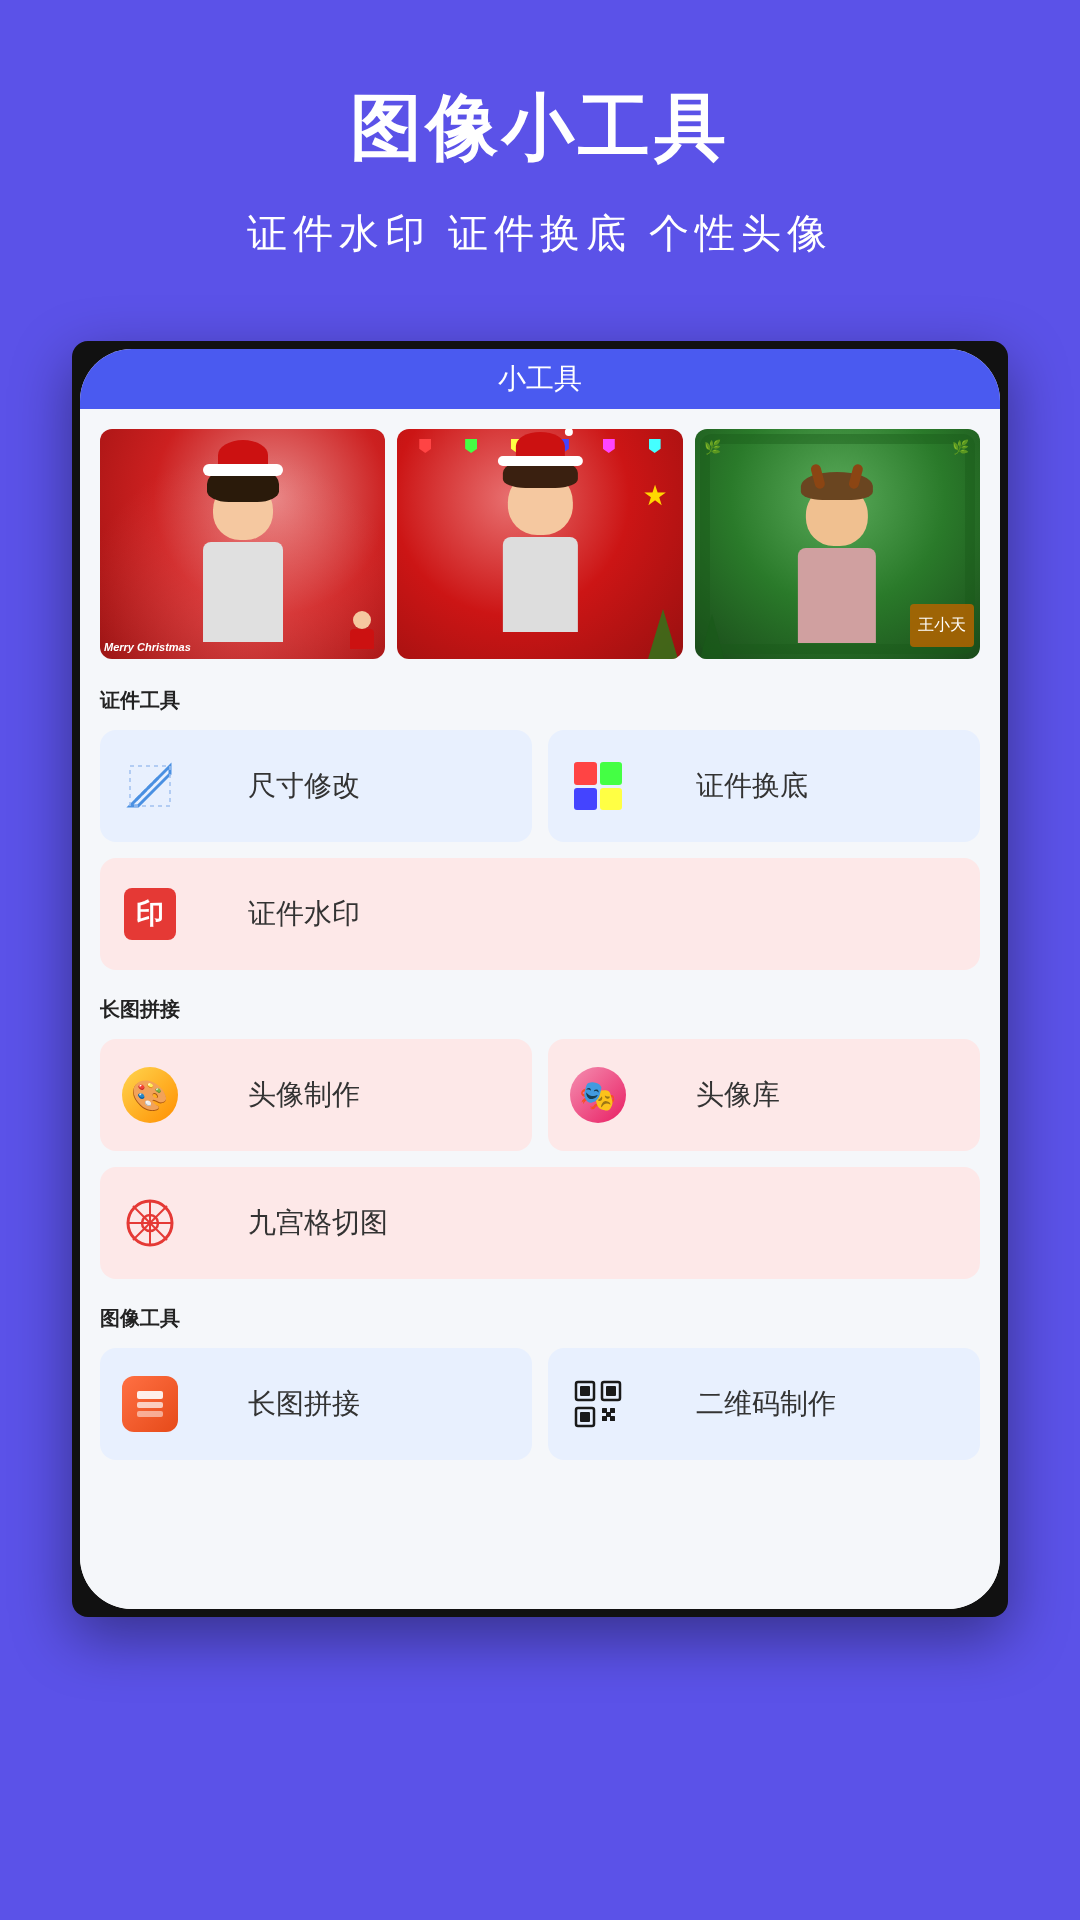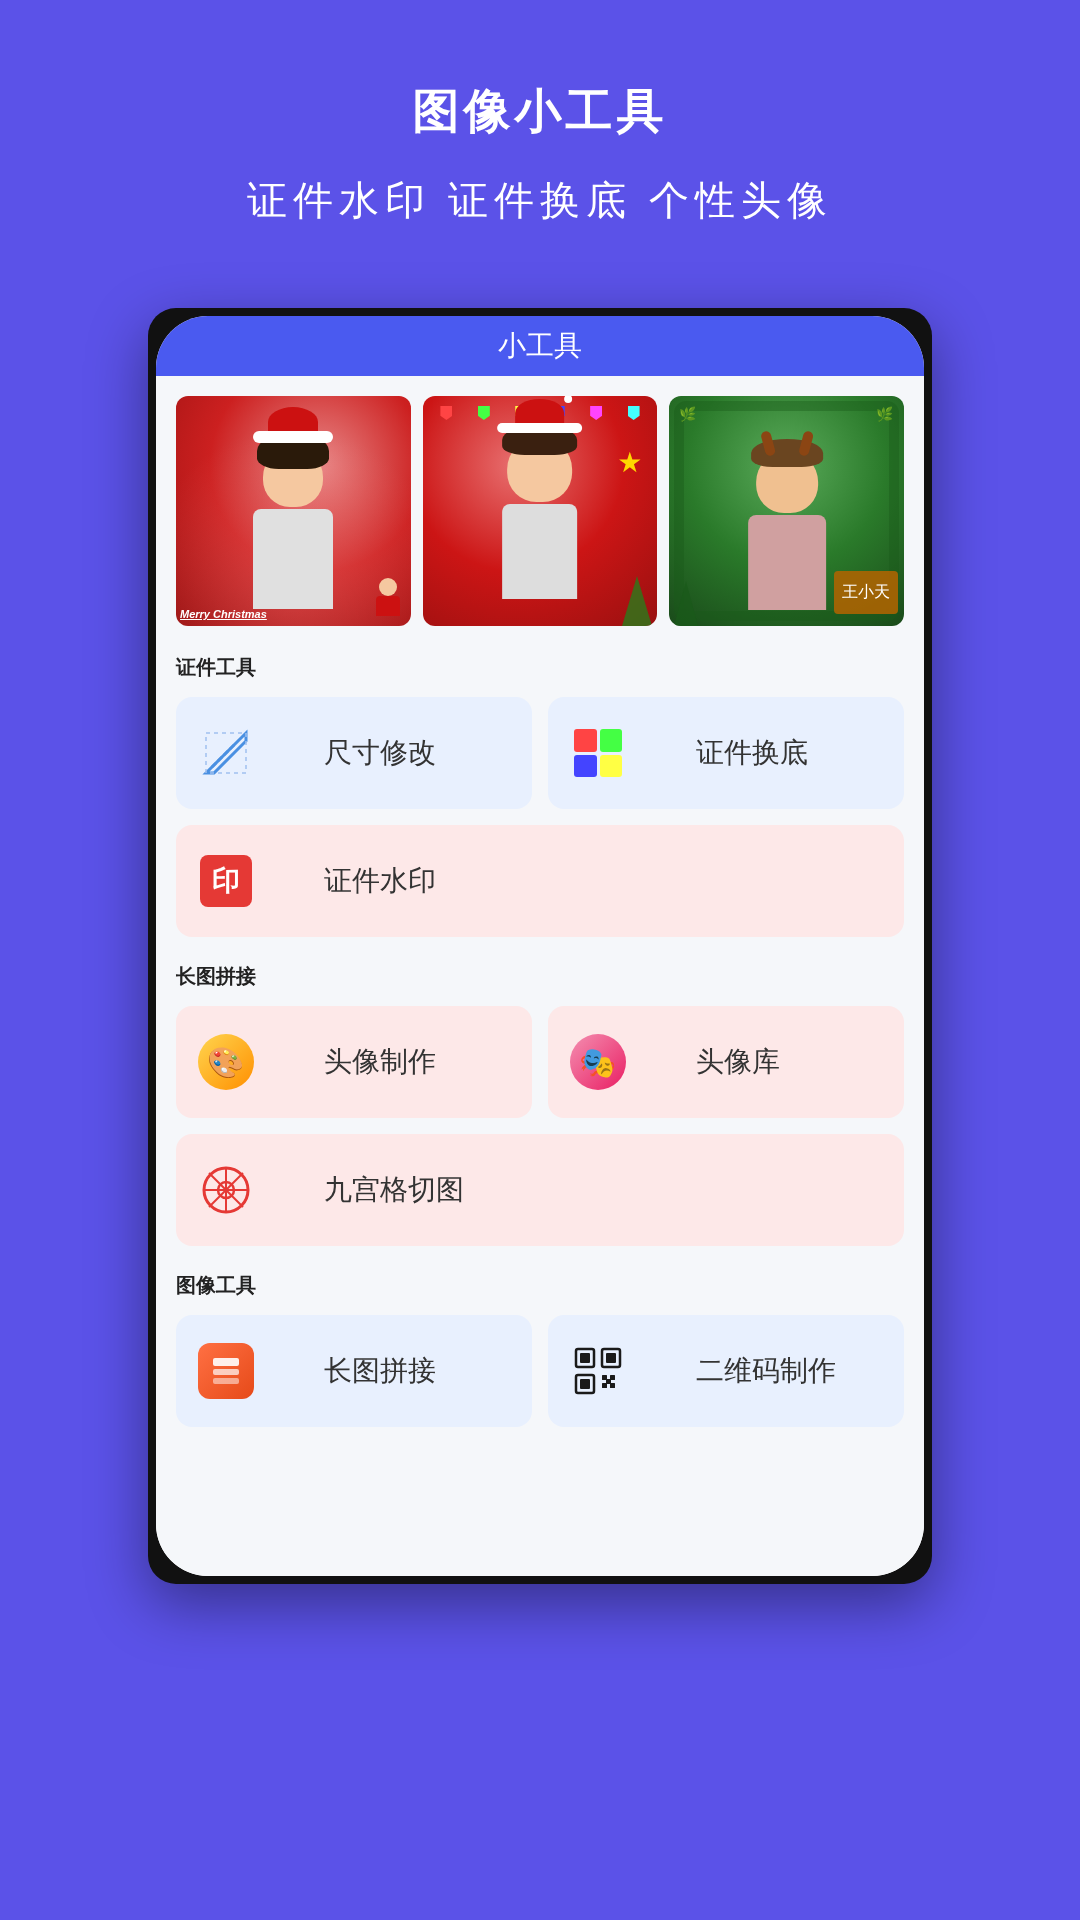--- a/index.html
+++ b/index.html
@@ -16,38 +16,38 @@
 
     .header-area {
       width: 100%;
       display: flex;
       flex-direction: column;
       align-items: center;
       padding: 80px 40px 40px;
     }
 
     .app-title {
-      font-size: 47px;
+      font-size: 72px;
       font-weight: 900;
       color: #ffffff;
       letter-spacing: 4px;
       margin-bottom: 30px;
     }
 
     .app-subtitle {
       font-size: 40px;
       color: #ffffff;
       letter-spacing: 6px;
       font-weight: 400;
     }
 
     .phone-container {
-      width: 784px;
+      width: 936px;
       background: #111;
-      border-radius: 28px;
+      border-radius: 16px;
       padding: 8px;
       margin-top: 40px;
       box-shadow: 0 20px 60px rgba(0,0,0,0.4);
     }
 
     .phone-screen {
       width: 100%;
       background: #ffffff;
       border-radius: 52px;
       overflow: hidden;
@@ -246,21 +246,20 @@
     }
 
     .bottom-text-overlay {
       position: absolute;
       bottom: 8px;
       left: 5px;
       color: #fff;
       font-size: 13px;
       font-weight: bold;
       font-style: italic;
-      text-decoration: underline;
     }
 
     .name-tag {
       position: absolute;
       bottom: 10px;
       right: 5px;
       background: rgba(180, 100, 0, 0.85);
       color: #fff;
       font-size: 14px;
       padding: 11px 8px;

